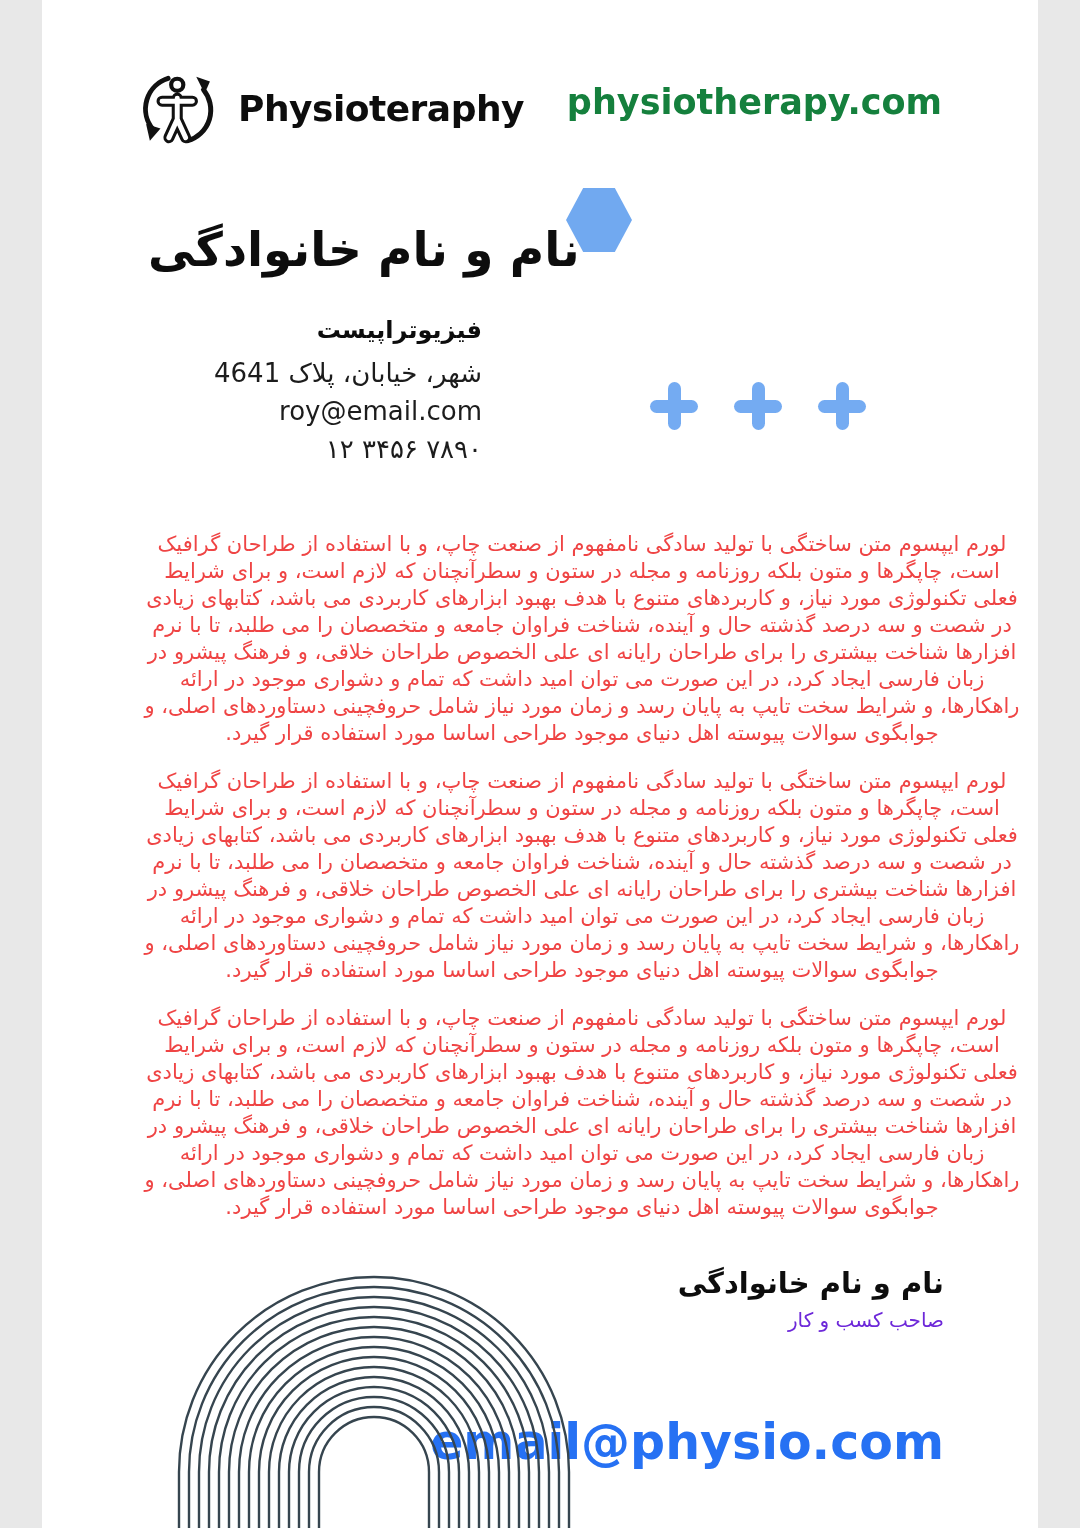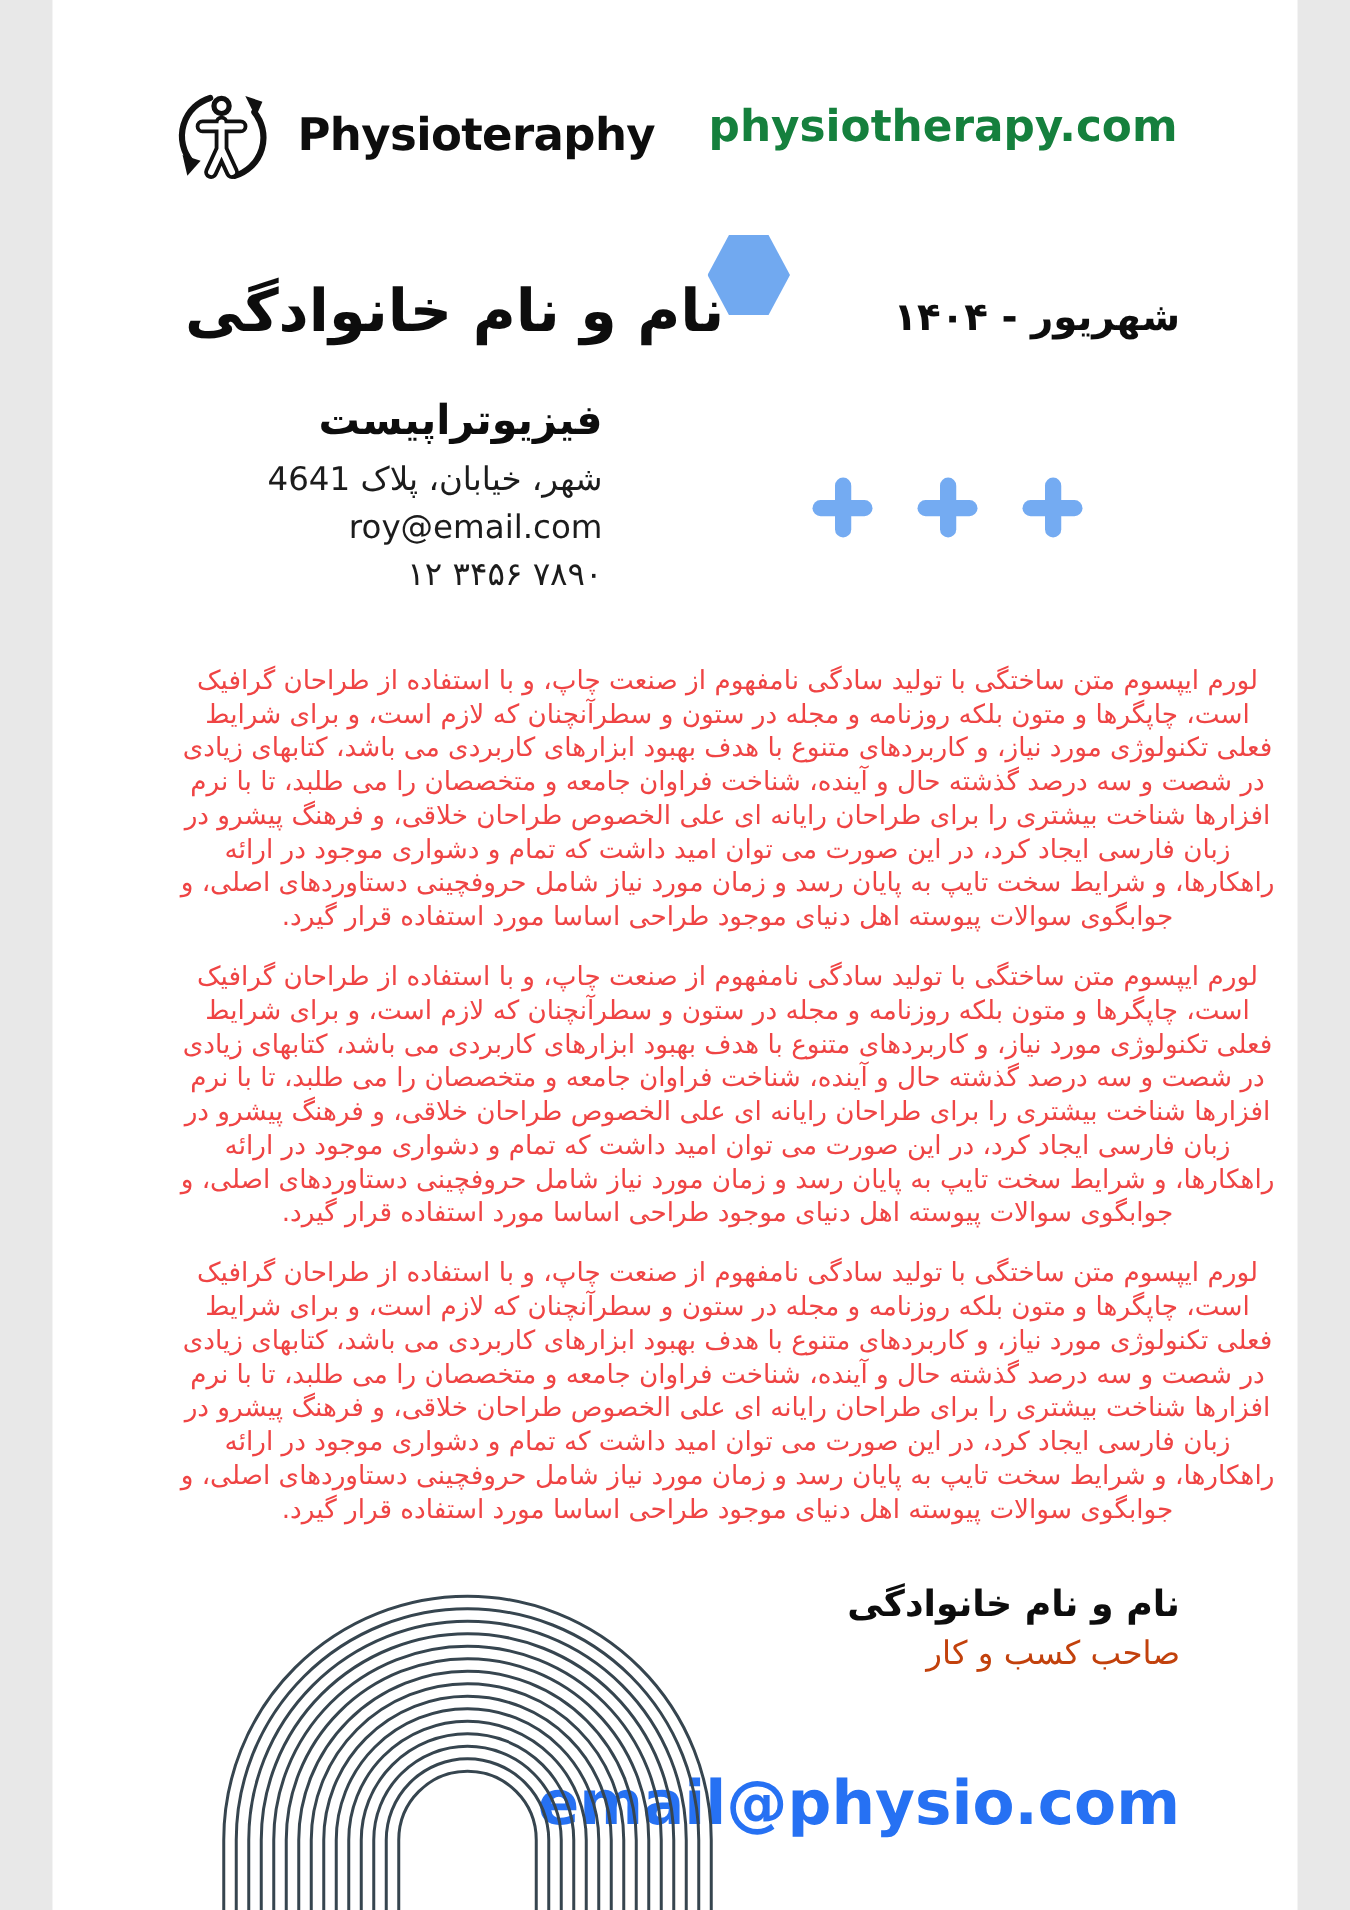--- a/index.html
+++ b/index.html
@@ -32,41 +32,41 @@
   }
   .date{
     position:absolute;right:94px;top:236px;
     direction:rtl;font-size:31px;font-weight:700;color:#0d0d0d;white-space:nowrap;
   }
   
   .contact{
     position:absolute;left:100px;top:316px;width:340px;
     direction:rtl;text-align:right;
   }
-  .contact-title{font-size:33px;font-weight:700;margin:0 0 10px;color:#0d0d0d;}
+  .contact-title{font-size:24px;font-weight:700;margin:0 0 10px;color:#0d0d0d;}
   .contact-line{font-size:26px;line-height:38px;margin:0;color:#1c1c1c;white-space:nowrap;}
   .contact-line a{color:#1c1c1c;text-decoration:none;}
   .ltr{direction:ltr;unicode-bidi:embed;}
   
   .plus-row{position:absolute;left:608px;top:382px;display:flex;gap:36px;}
   .plus{position:relative;width:48px;height:48px;}
   .plus::before,.plus::after{content:"";position:absolute;background:#74ABF2;border-radius:8px;}
   .plus::before{left:0;top:17.5px;width:48px;height:13px;}
   .plus::after{left:17.5px;top:0;width:13px;height:48px;}
   
   .body-text{
     position:absolute;left:100px;top:531px;width:880px;
     direction:rtl;text-align:center;
     font-size:21px;line-height:27px;color:#ef4444;
   }
   .body-text p{margin:0 0 21px;}
   
   .signature{position:absolute;right:94px;top:1266px;direction:rtl;text-align:right;}
   .sig-name{font-size:29px;font-weight:700;margin:0;color:#0d0d0d;white-space:nowrap;}
-  .sig-role{font-size:26px;margin:8px 0 0;color:#c2410c;white-space:nowrap;}
+  .sig-role{font-size:20px;margin:8px 0 0;color:#6d28d9;white-space:nowrap;}
   .email-big{
     position:absolute;right:94px;top:1414px;
     font-size:49px;font-weight:700;color:#2671F3;text-decoration:none;white-space:nowrap;
   }
   .arches{position:absolute;left:131px;top:1271px;width:402px;height:257px;}
 </style>
 </head>
 <body>
 
 <div class="page">
@@ -83,21 +83,20 @@
       <path d="M29 41 L69 41 M49 37 L49 65 M49 65 L38 89 M49 65 L60 89" fill="none" stroke="#fff" stroke-width="6.5" stroke-linecap="round" stroke-linejoin="round"></path>
       <circle cx="49" cy="19.5" r="8" fill="#fff" stroke="#111" stroke-width="5.5"></circle>
     </svg>
     <span class="brand-name">Physioteraphy</span>
   </div>
 
   <a class="website" href="#">physiotherapy.com</a>
 
   <h1 class="recipient-name">نام و نام خانوادگی</h1>
   <div class="hexagon"></div>
-  <div class="date">شهریور - ۱۴۰۴</div>
 
   <div class="contact">
     <p class="contact-title">فیزیوتراپیست</p>
     <p class="contact-line">شهر، خیابان، پلاک 4641</p>
     <p class="contact-line"><a href="#">roy@email.com</a></p>
     <p class="contact-line ltr">۱۲ ۳۴۵۶ ۷۸۹۰</p>
   </div>
 
   <div class="plus-row">
     <div class="plus"></div>

